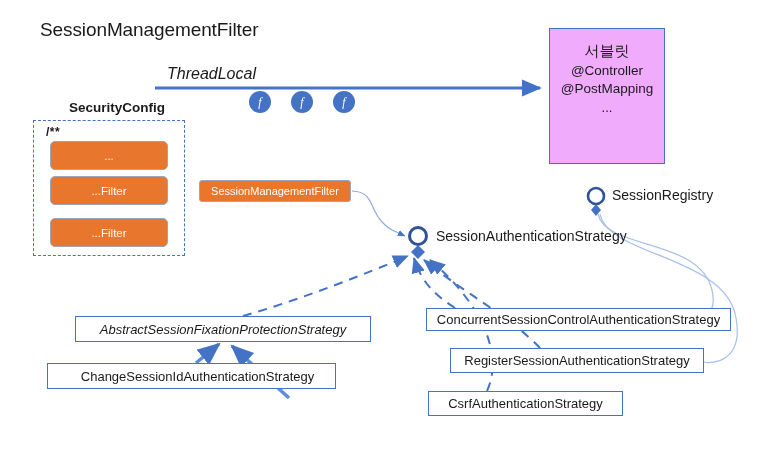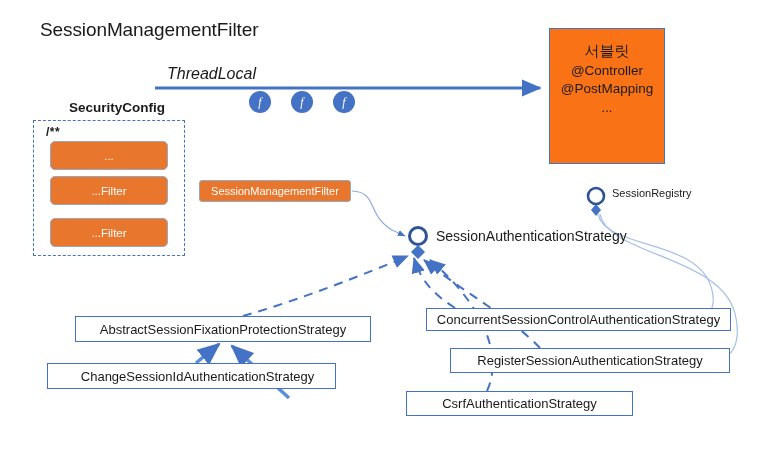--- a/index.html
+++ b/index.html
@@ -48,21 +48,21 @@
     font-weight: 600;
   }
   #sessionauthstrategy-label {
     left: 436px;
     top: 229px;
     font-size: 14px;
   }
   #sessionregistry-label {
     left: 612px;
     top: 188px;
-    font-size: 11px;
+    font-size: 14px;
   }
 
   
   #securityconfig-box {
     position: absolute;
     left: 33px;
     top: 120px;
     width: 152px;
     height: 136px;
     border: 1px dashed #4472c4;
@@ -114,21 +114,21 @@
   }
 
   
   #servlet-box {
     position: absolute;
     left: 549px;
     top: 28px;
     width: 116px;
     height: 136px;
     border: 1px solid #4472c4;
-    background: #f97316;
+    background: #f0abfc;
     box-sizing: border-box;
     display: flex;
     flex-direction: column;
     align-items: center;
     justify-content: flex-start;
     padding-top: 12px;
   }
   #servlet-box .srv-line {
     font-size: 13.5px;
     color: #1a1a1a;
@@ -170,26 +170,26 @@
     border: 1.5px solid #4472c4;
     background: #ffffff;
     box-sizing: border-box;
     display: flex;
     align-items: center;
     justify-content: center;
     color: #1a1a1a;
     font-size: 13px;
     white-space: nowrap;
   }
-  #class-box-abstract        { left: 75px;  top: 316px; width: 296px; height: 26px; }
+  #class-box-abstract        { left: 75px;  top: 316px; width: 296px; height: 26px; font-style: italic; }
   #class-box-changesessionid { left: 47px;  top: 363px; width: 289px; height: 26px; padding-left: 12px; }
   #class-box-sessionfixation { left: 152px; top: 398px; width: 246px; height: 26px; }
   #class-box-concurrent      { left: 386px; top: 308px; width: 305px; height: 23px; margin-left: 40px; }
-  #class-box-register        { left: 450px; top: 348px; width: 280px; height: 25px; }
-  #class-box-csrf            { left: 406px; top: 391px; width: 227px; height: 25px; }
+  #class-box-register        { left: 450px; top: 348px; width: 254px; height: 25px; }
+  #class-box-csrf            { left: 428px; top: 391px; width: 195px; height: 25px; }
 </style>
 </head>
 <body>
 
 <div id="canvas">
 
   <svg id="wires" viewBox="0 0 767 456">
     <defs>
       <marker id="arrow-solid" markerWidth="7" markerHeight="7" refX="6" refY="3.2" orient="auto">
         <path d="M0,0.4 L6.6,3.2 L0,6 z" fill="#4472c4"></path>

